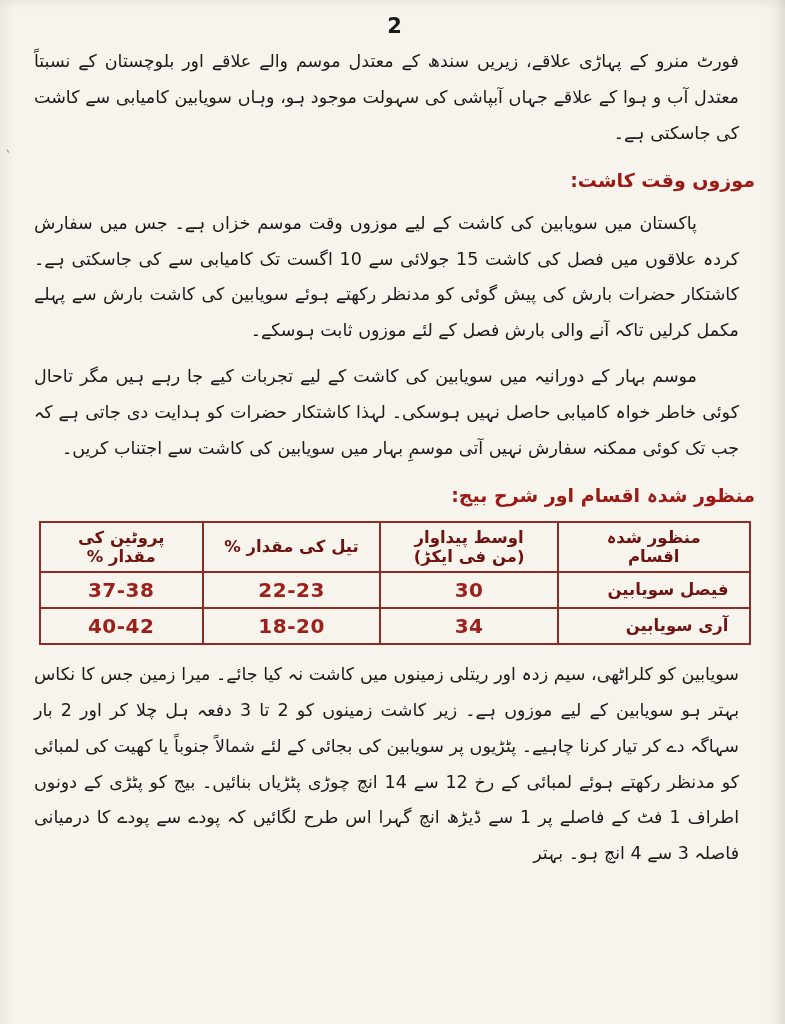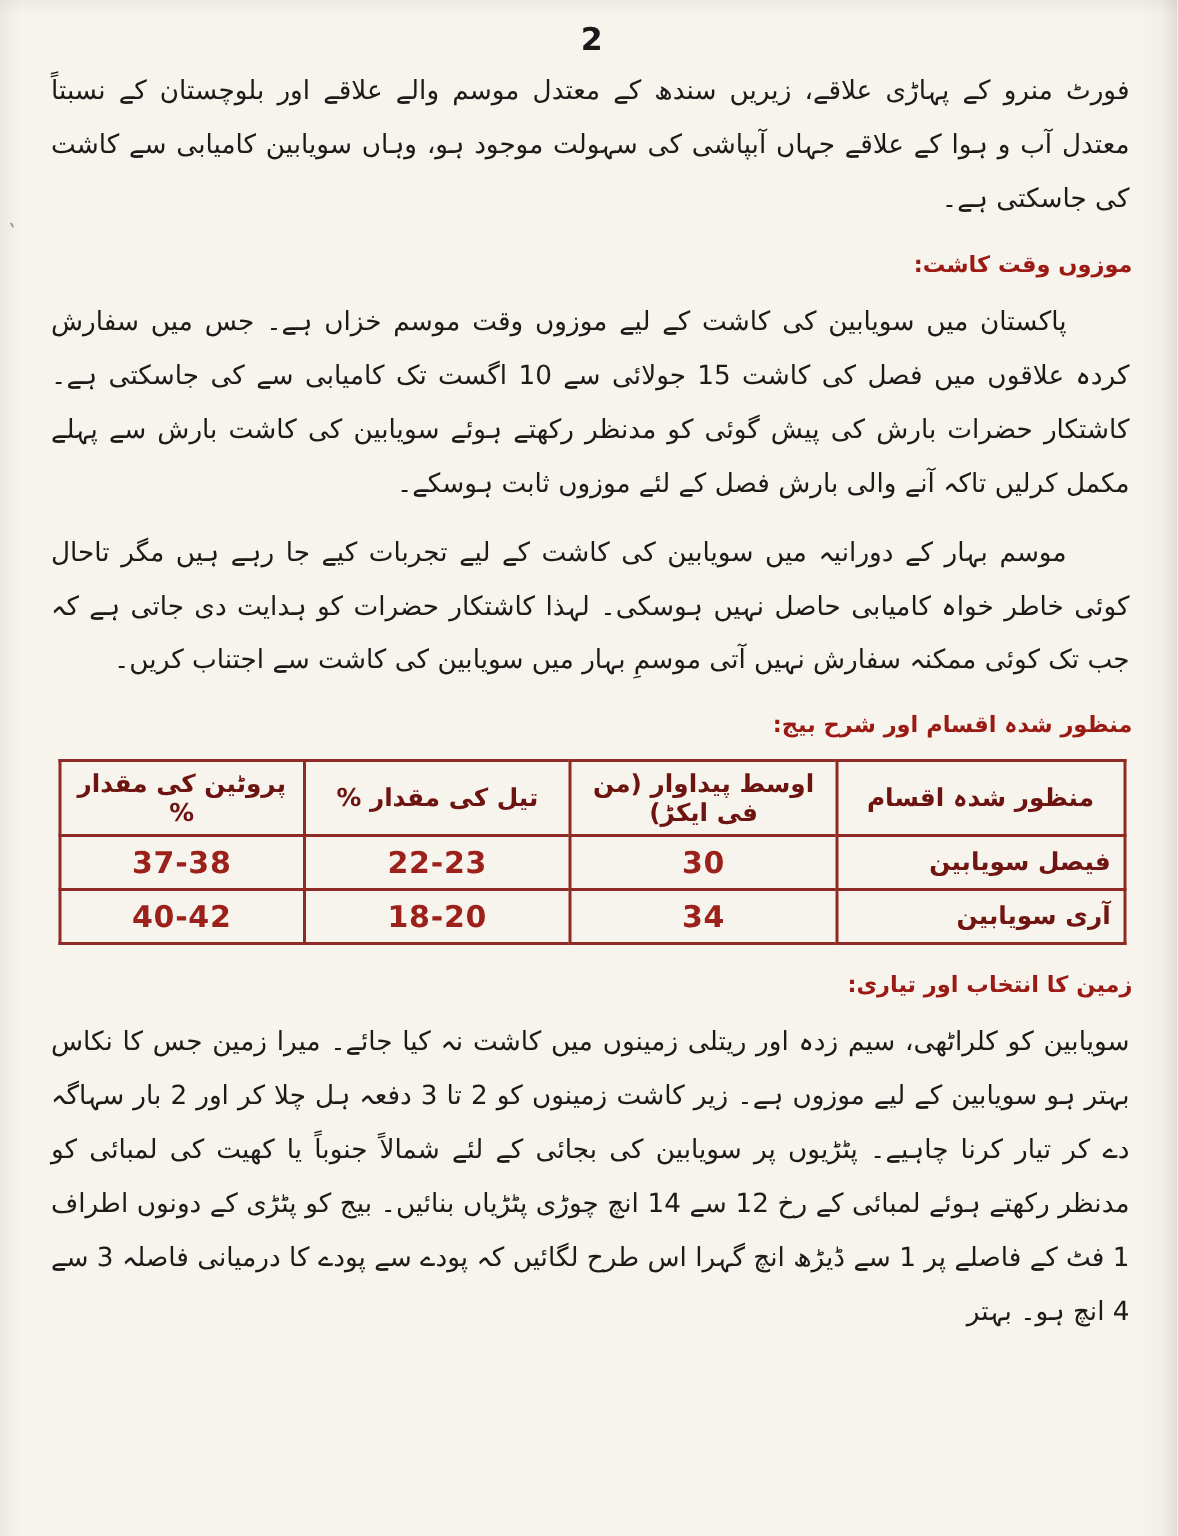--- a/index.html
+++ b/index.html
@@ -25,45 +25,45 @@
     color: #1c1b19;
   }
   .page-number {
     text-align: center;
     font-weight: bold;
     font-size: 21px;
     color: #191919;
     margin: 0 0 6px 0;
   }
   p.body-para {
-    margin: 0 2px 10px 0;
+    margin: 0 16px 10px 0;
     font-size: 17.5px;
     line-height: 2.05;
     text-align: justify;
     text-justify: inter-word;
     color: #1c1b19;
   }
   p.indented { text-indent: 42px; }
   .red-heading {
     color: #9c1a14;
     font-weight: bold;
-    font-size: 15px;
+    font-size: 19px;
     margin: 2px 0 8px 0;
     line-height: 1.9;
   }
   .red-heading.inline-lead { font-size: 19px; }
   .varieties-table {
     width: 712px;
     margin: 4px auto 12px auto;
     border-collapse: collapse;
     direction: rtl;
   }
   .varieties-table th, .varieties-table td {
     border: 2px solid #8d2b24;
-    padding: 5px 8px;
+    padding: 5px 20px;
     font-size: 16.5px;
     text-align: center;
     color: #7c1612;
     margin-left: 33px;
   }
   .varieties-table th {
     font-weight: bold;
     height: 34px;
     color: #6e1410;
   }
@@ -130,19 +130,18 @@
       <tr>
         <td class="variety">آری سویابین</td>
         <td class="num">34</td>
         <td class="num">18-20</td>
         <td class="num">40-42</td>
       </tr>
     </tbody>
   </table>
 
 
-  <div class="red-heading">زمین کا انتخاب اور تیاری:</div>
 
   <p class="body-para">سویابین کو کلراٹھی، سیم زدہ اور ریتلی زمینوں میں کاشت نہ کیا جائے۔ میرا زمین جس کا نکاس بہتر ہو سویابین کے لیے موزوں ہے۔ زیر کاشت زمینوں کو 2 تا 3 دفعہ ہل چلا کر اور 2 بار سہاگہ دے کر تیار کرنا چاہیے۔ پٹڑیوں پر سویابین کی بجائی کے لئے شمالاً جنوباً یا کھیت کی لمبائی کو مدنظر رکھتے ہوئے لمبائی کے رخ 12 سے 14 انچ چوڑی پٹڑیاں بنائیں۔ بیج کو پٹڑی کے دونوں اطراف 1 فٹ کے فاصلے پر 1 سے ڈیڑھ انچ گہرا اس طرح لگائیں کہ پودے سے پودے کا درمیانی فاصلہ 3 سے 4 انچ ہو۔ بہتر</p>
 
   <span class="smudge">`</span>
 
 </div>
 
 </body></html>

